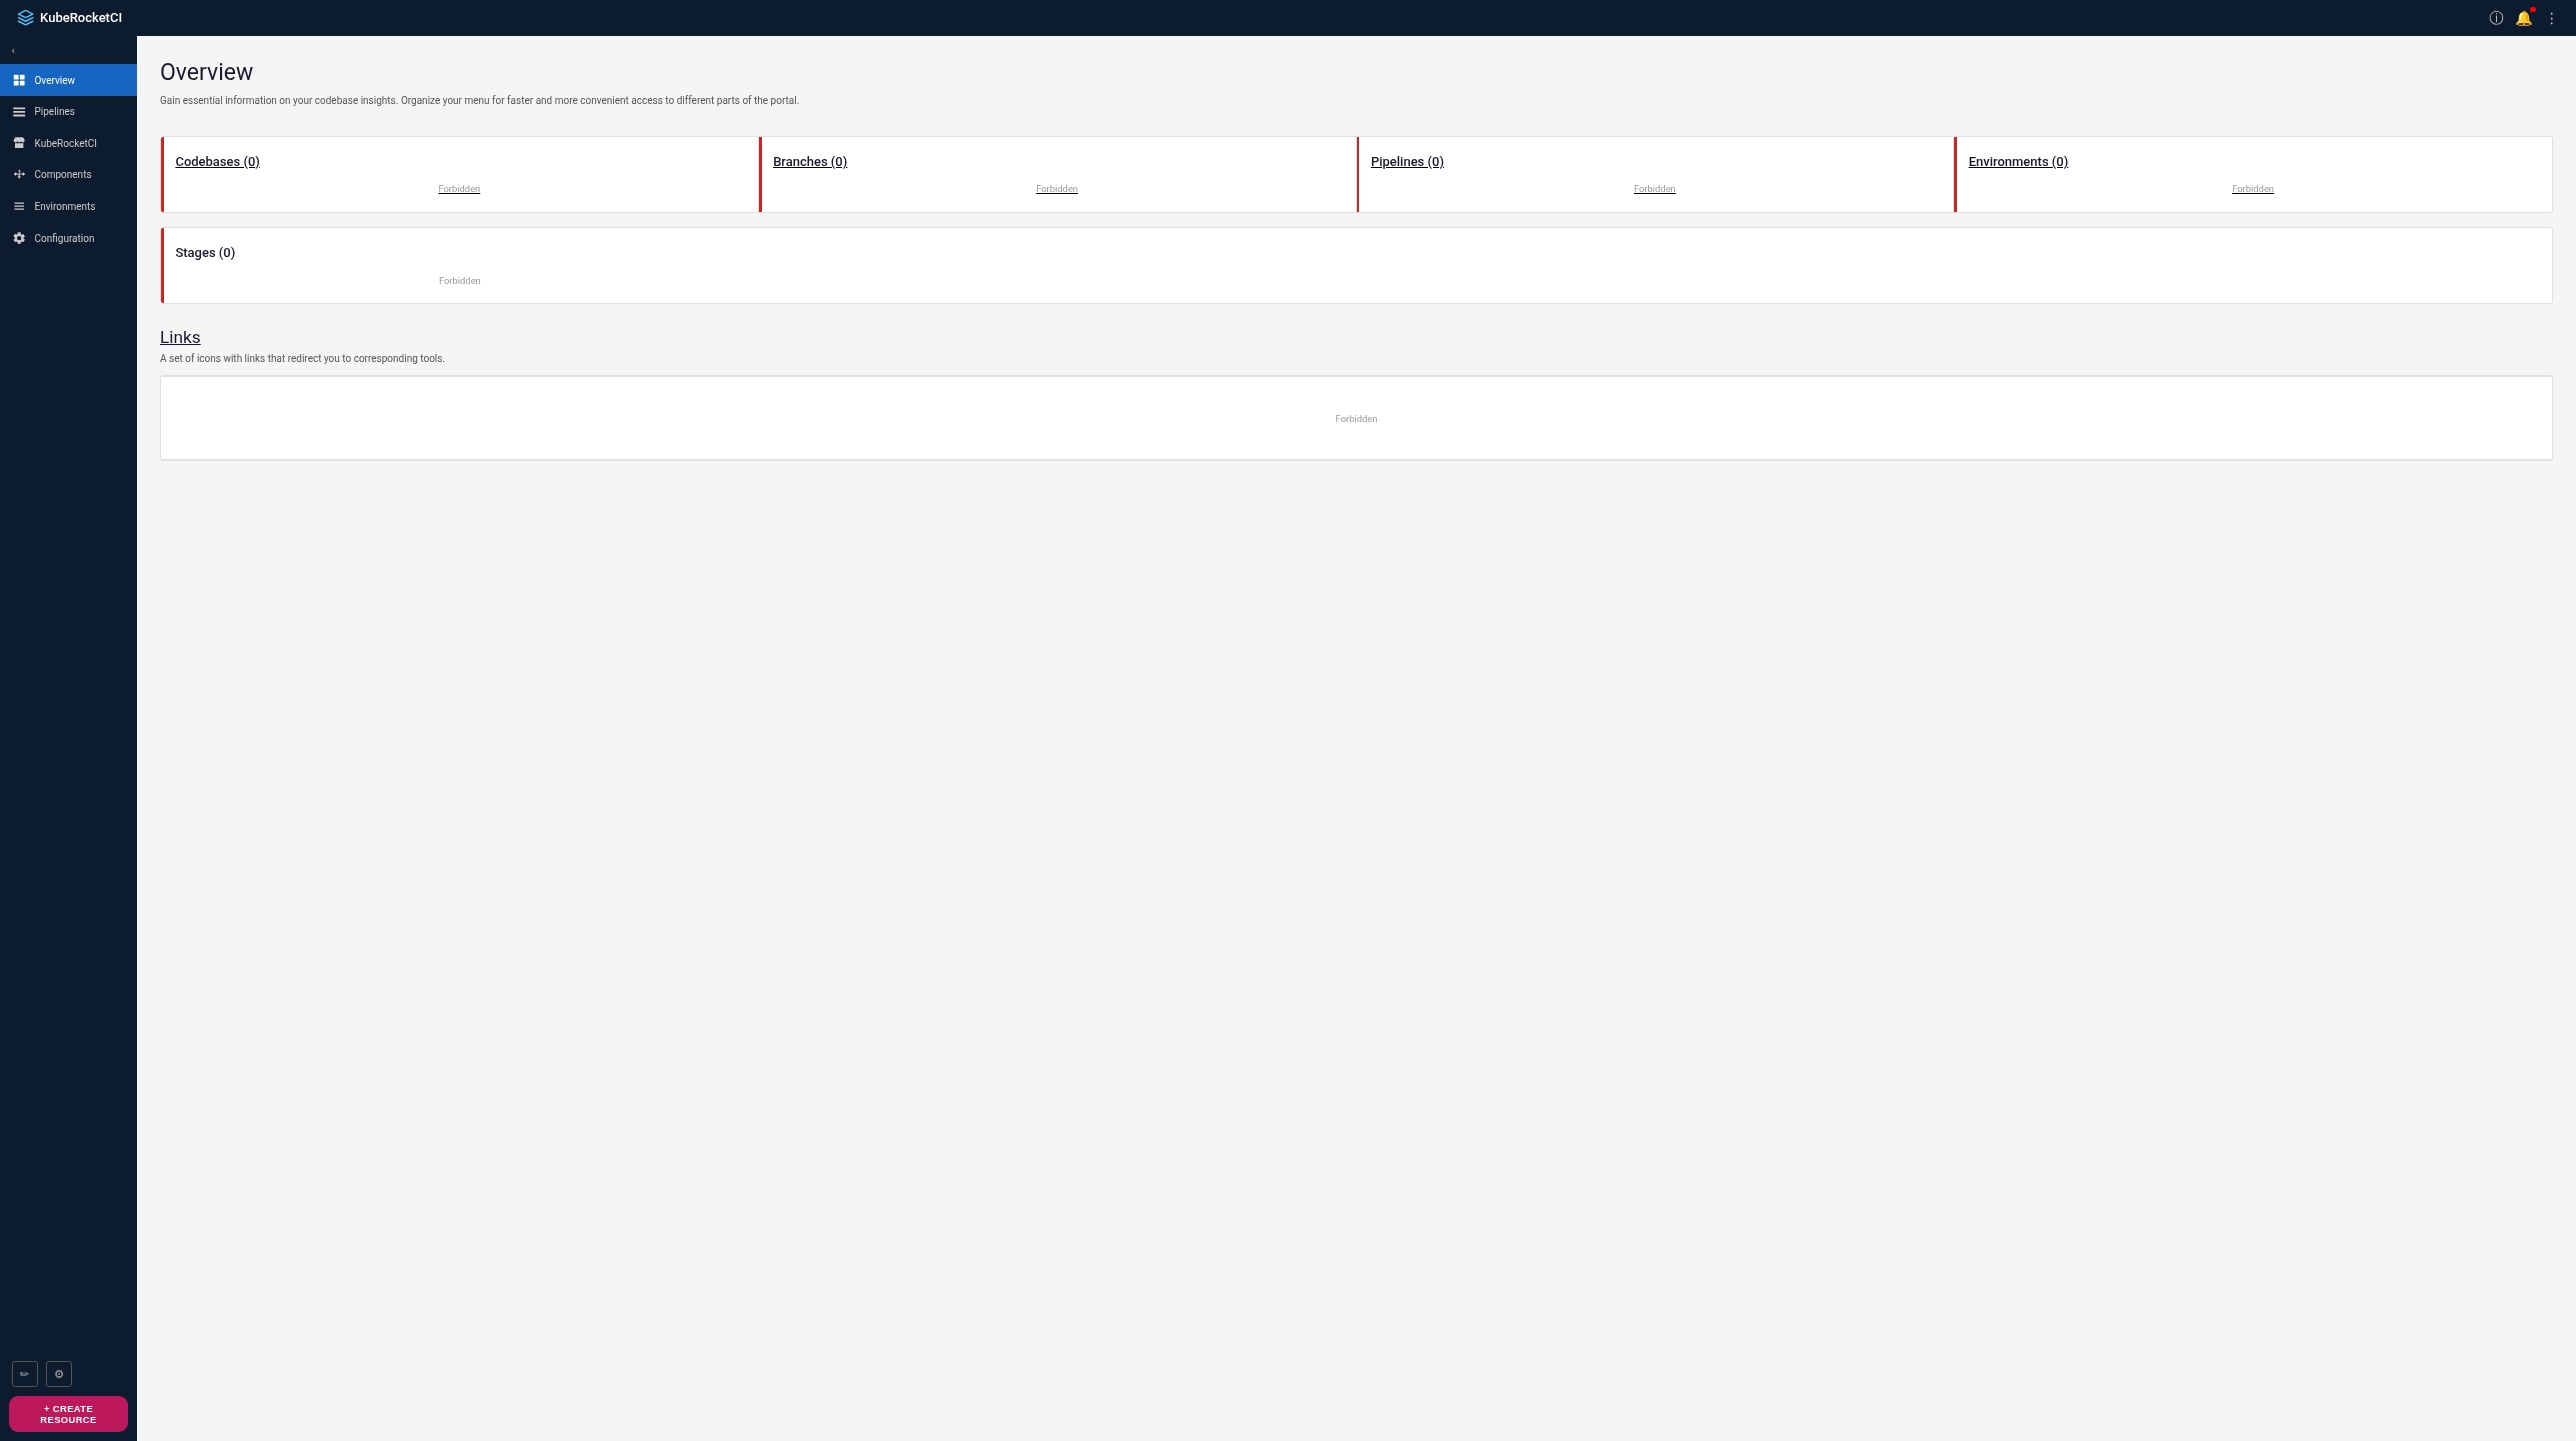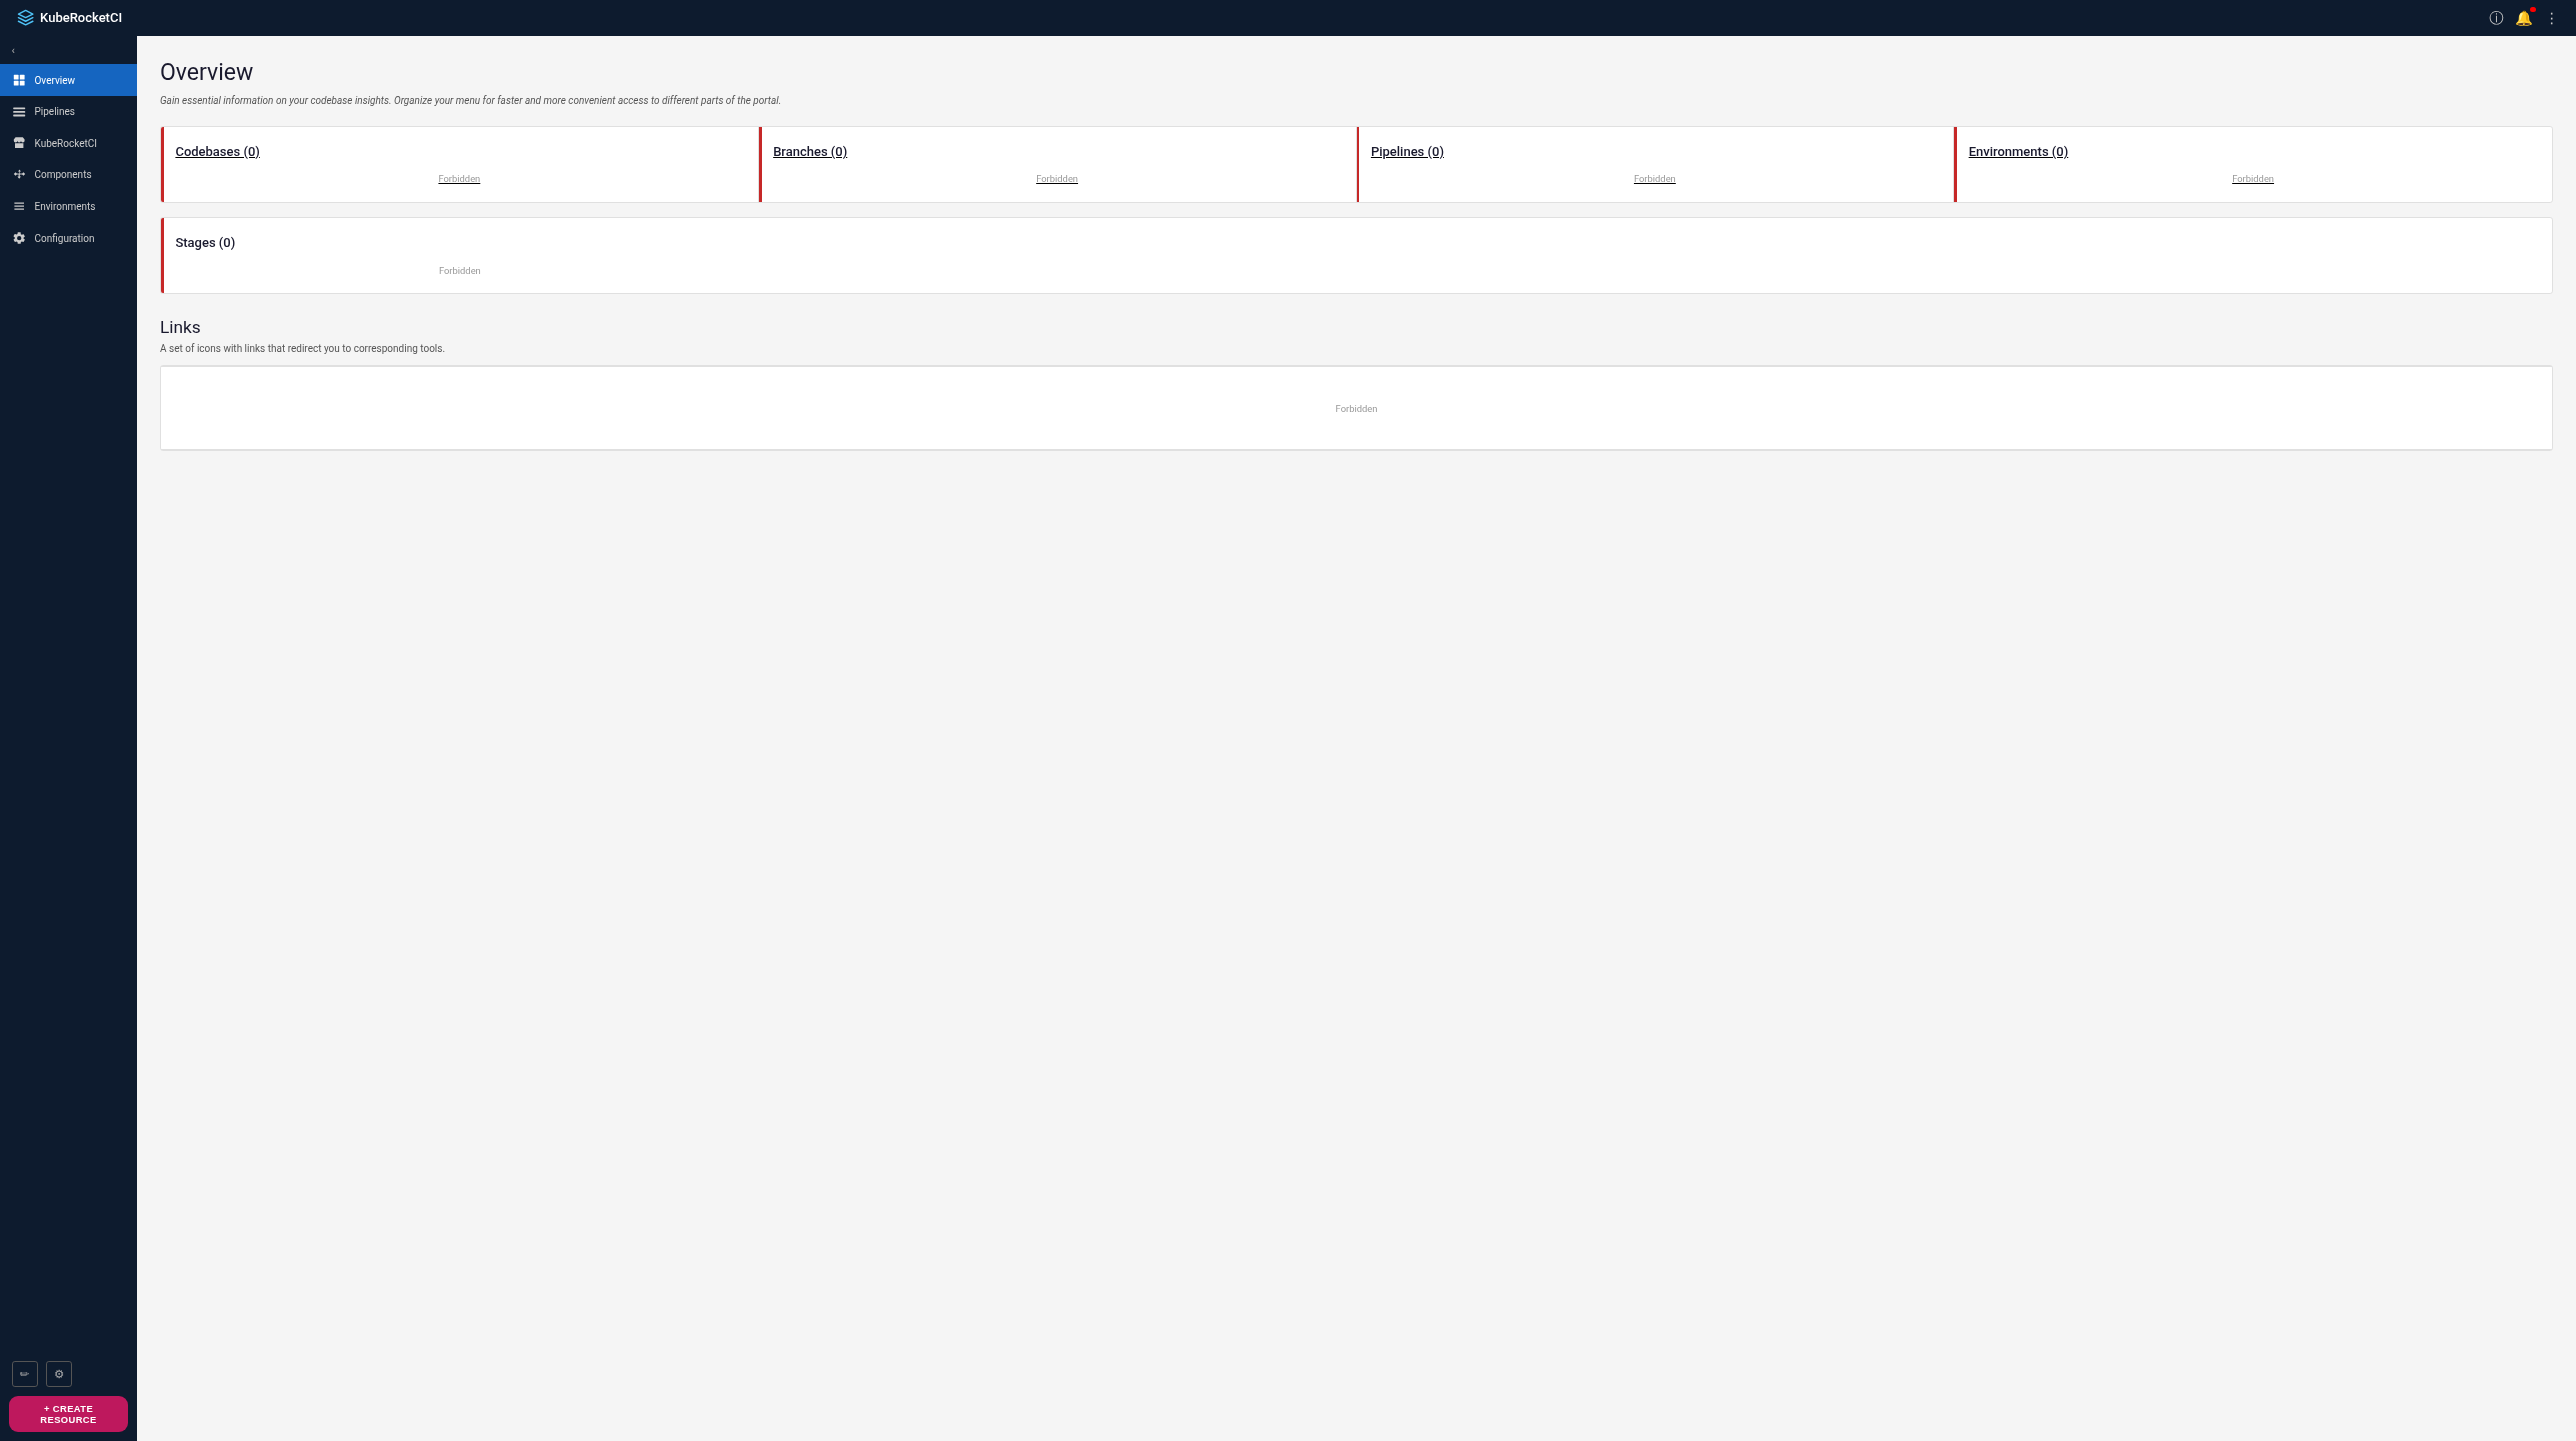--- a/index.html
+++ b/index.html
@@ -118,22 +118,21 @@
     }
     .page-title {
       font-size: 23px;
       font-weight: 400;
       color: #1a1a2e;
       margin-bottom: 8.6px;
     }
     .page-subtitle {
       font-size: 10px;
       color: #555;
-      margin-bottom: 20px;
-      font-style: italic;
+      margin-bottom: 30px;
     }
 
     
     .cards-grid {
       display: grid;
       grid-template-columns: repeat(4, 1fr);
       gap: 0;
       background: white;
       border: 0.7px solid #e0e0e0;
       border-radius: 2.9px;
@@ -182,20 +181,21 @@
     .card-single {
       grid-column: 1;
     }
 
     
     .section-title {
       font-size: 17.3px;
       font-weight: 400;
       color: #1a1a2e;
       margin-bottom: 5.8px;
+      text-decoration: underline;
     }
     .section-subtitle {
       font-size: 10px;
       color: #555;
       margin-bottom: 11.5px;
     }
     .links-box {
       background: white;
       border: 0.7px solid #e0e0e0;
       border-radius: 2.9px;

